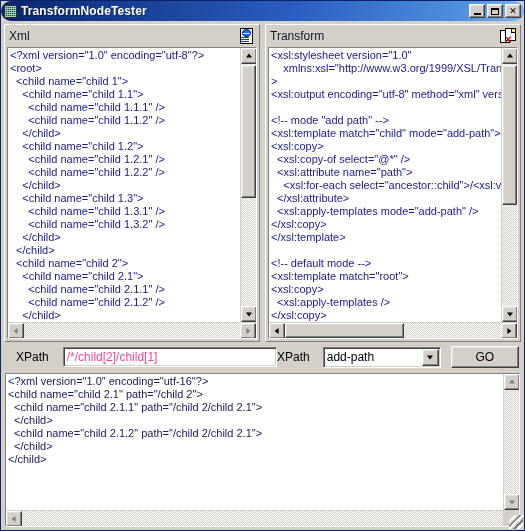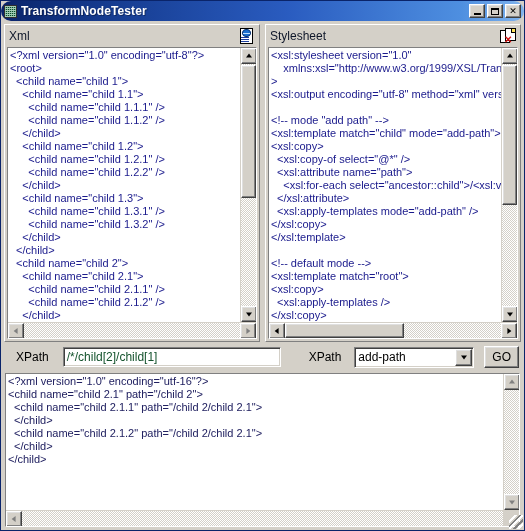--- a/index.html
+++ b/index.html
@@ -377,21 +377,21 @@
     background: #ffffff;
     border: 1px solid;
     border-color: #808080 #ffffff #ffffff #808080;
     box-shadow: inset 1px 1px 0 #404040, inset -1px -1px 0 #d4d0c8;
     height: 20px;
     box-sizing: border-box;
     display: flex;
     align-items: center;
     padding: 0 0 0 3px;
     font-size: 12px;
-    color: #14532d;
+    color: #ec4899;
     font-family: "Liberation Sans", sans-serif;
     overflow: hidden;
     white-space: nowrap;
   }
   #xpath-input {
     width: 218px;
     margin-left: 14px;
   }
   .combo {
     width: 120px;
@@ -437,21 +437,21 @@
     border: 1px solid;
     border-color: #ffffff #404040 #404040 #ffffff;
     box-shadow: inset -1px -1px 0 #808080, inset 1px 1px 0 #dfdfdf;
     box-sizing: border-box;
     display: flex;
     align-items: center;
     justify-content: center;
     font-size: 12px;
     color: #000;
     font-family: "Liberation Sans", sans-serif;
-    padding: 0 7px;
+    padding: 0 24px;
     cursor: default;
   }
   .spacer { flex: 1 1 auto; }
 
   
   .output-wrap {
     flex: 1 1 auto;
     margin: 1px 1px 3px 1px;
     display: flex;
     min-height: 0;
@@ -567,21 +567,21 @@
               <div class="sb-track"></div>
               <div class="sb-btn">
                   <i class="arr dis right"></i>
                 </div>
             </div>
           </div>
         </div>
 
         <div class="panel">
           <div class="panel-head">
-            <div class="panel-title">Stylesheet</div>
+            <div class="panel-title">Transform</div>
             <div class="head-icon">
               <div class="sheet-back"></div>
               <div class="sheet-front"></div>
               <div class="sheet-corner"></div>
               <div class="red-x">✕</div>
             </div>
           </div>
           <div class="editor">
             <div class="editor-body">
               <div class="code">

